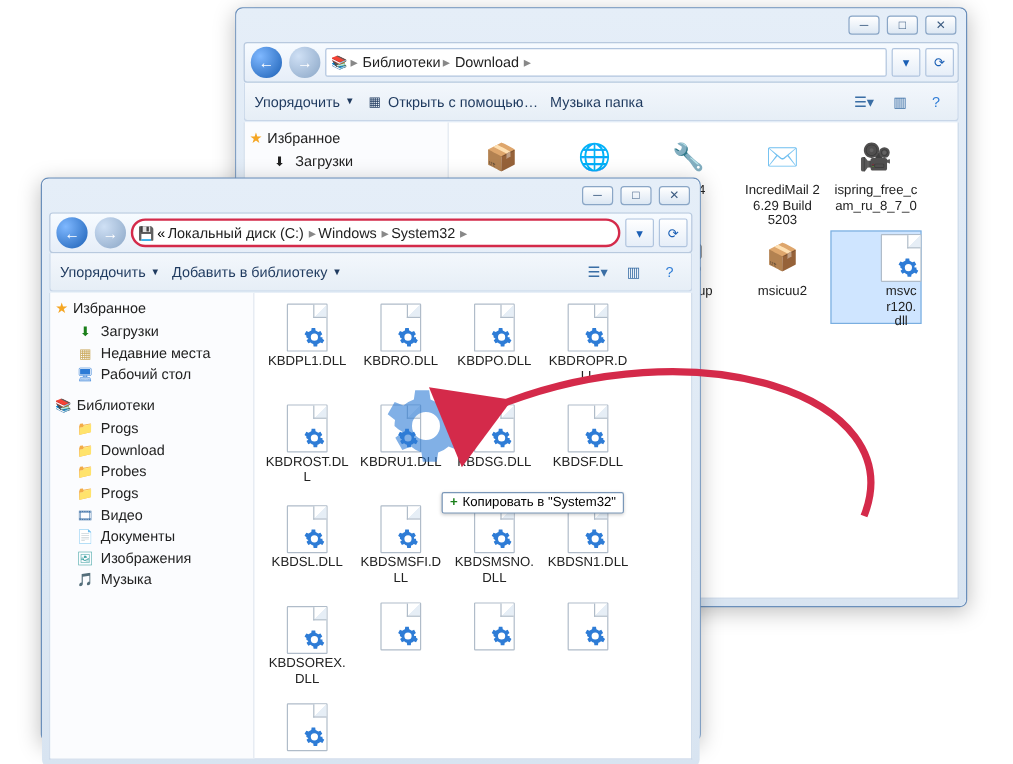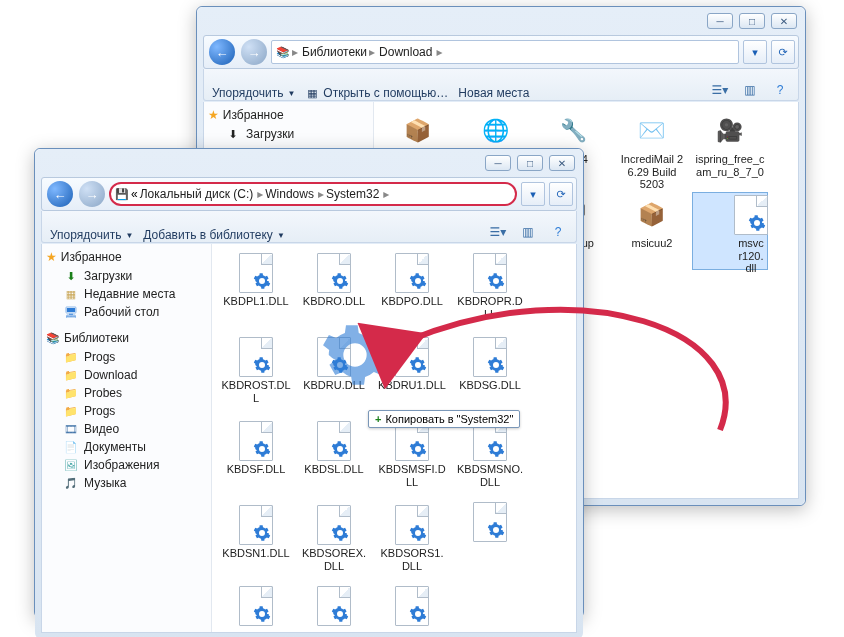--- a/index.html
+++ b/index.html
@@ -64,21 +64,21 @@
   .highlight-path .path{border:2px solid #d42a4a;border-radius:14px;}
   .crumb{display:flex;align-items:center;gap:4px;color:#222;}
   .crumb .sep{color:#888;}
   .refresh,.search-drop{
     width:24px;height:24px;border:1px solid #b0c4de;border-radius:2px;
     background:linear-gradient(#fff,#e6eef8);display:flex;align-items:center;justify-content:center;color:#1a5fb5;
   }
   .toolbar{
     height:32px;background:linear-gradient(#f3f7fc,#e6eef6);
     border:1px solid #c8d6e8;border-top:none;border-radius:0 0 3px 3px;
-    display:flex;align-items:flex-end;gap:10px;padding:0 8px;font-size:12px;color:#1f3a5f;
+    display:flex;align-items:center;gap:10px;padding:0 8px;font-size:12px;color:#1f3a5f;
     margin-bottom:1px;
   }
   .toolbar .tb-item{display:flex;align-items:center;gap:4px;}
   .toolbar .tb-item .dd{font-size:8px;color:#1f3a5f;}
   .toolbar .spacer{flex:1;}
   .toolbar .ticon{width:20px;height:20px;display:flex;align-items:center;justify-content:center;color:#3a6ea5;}
   .body{flex:1;display:flex;background:#fff;border:1px solid #c8d6e8;border-top:none;}
   .nav-pane{width:170px;border-right:1px solid #e2e8f0;background:#fbfcfe;padding:6px 4px;overflow:hidden;}
   .nav-group{margin-bottom:10px;}
   .nav-hdr{display:flex;align-items:center;gap:4px;font-size:12px;color:#222;margin-bottom:3px;}
@@ -134,21 +134,21 @@
   <div class="toolbar">
     <div class="tb-item">
           <span>Упорядочить</span>
           <span class="dd">▼</span>
         </div>
     <div class="tb-item">
           <span class="ic">▦</span>
           <span>Открыть с помощью…</span>
         </div>
     <div class="tb-item">
-          <span>Новая места</span>
+          <span>Музыка папка</span>
         </div>
     <div class="spacer"></div>
     <div class="ticon">☰▾</div>
     <div class="ticon">▥</div>
     <div class="ticon" style="color:#2e7cd6">?</div>
   </div>
   <div class="body">
     <div class="nav-pane">
       <div class="nav-group">
         <div class="nav-hdr">
@@ -387,30 +387,20 @@
             <div class="fname">KBDROST.DLL</div>
           </div>
           <div class="file">
             <div class="ficon">
               <div class="dll-icon">
                 <div class="gear"><svg viewBox="0 0 24 24" fill="currentColor">
                     <path d="M12 8a4 4 0 100 8 4 4 0 000-8zm9 4c0 .6-.05 1.18-.15 1.74l2.1 1.64-2 3.46-2.48-1a9 9 0 01-3 1.74l-.38 2.64h-4l-.38-2.64a9 9 0 01-3-1.74l-2.48 1-2-3.46 2.1-1.64A9.9 9.9 0 013 12c0-.6.05-1.18.15-1.74L1.05 8.62l2-3.46 2.48 1a9 9 0 013-1.74L8.91 1.78h4l.38 2.64a9 9 0 013 1.74l2.48-1 2 3.46-2.1 1.64c.1.56.15 1.14.15 1.74z"></path>
                   </svg></div>
               </div>
             </div>
-            <div class="fname">KBDRU.DLL</div>
-          </div>
-          <div class="file">
-            <div class="ficon">
-              <div class="dll-icon">
-                <div class="gear"><svg viewBox="0 0 24 24" fill="currentColor">
-                    <path d="M12 8a4 4 0 100 8 4 4 0 000-8zm9 4c0 .6-.05 1.18-.15 1.74l2.1 1.64-2 3.46-2.48-1a9 9 0 01-3 1.74l-.38 2.64h-4l-.38-2.64a9 9 0 01-3-1.74l-2.48 1-2-3.46 2.1-1.64A9.9 9.9 0 013 12c0-.6.05-1.18.15-1.74L1.05 8.62l2-3.46 2.48 1a9 9 0 013-1.74L8.91 1.78h4l.38 2.64a9 9 0 013 1.74l2.48-1 2 3.46-2.1 1.64c.1.56.15 1.14.15 1.74z"></path>
-                  </svg></div>
-              </div>
-            </div>
             <div class="fname">KBDRU1.DLL</div>
           </div>
           <div class="file">
             <div class="ficon">
               <div class="dll-icon">
                 <div class="gear"><svg viewBox="0 0 24 24" fill="currentColor">
                     <path d="M12 8a4 4 0 100 8 4 4 0 000-8zm9 4c0 .6-.05 1.18-.15 1.74l2.1 1.64-2 3.46-2.48-1a9 9 0 01-3 1.74l-.38 2.64h-4l-.38-2.64a9 9 0 01-3-1.74l-2.48 1-2-3.46 2.1-1.64A9.9 9.9 0 013 12c0-.6.05-1.18.15-1.74L1.05 8.62l2-3.46 2.48 1a9 9 0 013-1.74L8.91 1.78h4l.38 2.64a9 9 0 013 1.74l2.48-1 2 3.46-2.1 1.64c.1.56.15 1.14.15 1.74z"></path>
                   </svg></div>
               </div>
             </div>
@@ -468,30 +458,20 @@
           </div>
           <div class="file">
             <div class="ficon">
               <div class="dll-icon">
                 <div class="gear"><svg viewBox="0 0 24 24" fill="currentColor">
                     <path d="M12 8a4 4 0 100 8 4 4 0 000-8zm9 4c0 .6-.05 1.18-.15 1.74l2.1 1.64-2 3.46-2.48-1a9 9 0 01-3 1.74l-.38 2.64h-4l-.38-2.64a9 9 0 01-3-1.74l-2.48 1-2-3.46 2.1-1.64A9.9 9.9 0 013 12c0-.6.05-1.18.15-1.74L1.05 8.62l2-3.46 2.48 1a9 9 0 013-1.74L8.91 1.78h4l.38 2.64a9 9 0 013 1.74l2.48-1 2 3.46-2.1 1.64c.1.56.15 1.14.15 1.74z"></path>
                   </svg></div>
               </div>
             </div>
             <div class="fname">KBDSOREX.DLL</div>
-          </div>
-          <div class="file">
-            <div class="ficon">
-              <div class="dll-icon">
-                <div class="gear"><svg viewBox="0 0 24 24" fill="currentColor">
-                    <path d="M12 8a4 4 0 100 8 4 4 0 000-8zm9 4c0 .6-.05 1.18-.15 1.74l2.1 1.64-2 3.46-2.48-1a9 9 0 01-3 1.74l-.38 2.64h-4l-.38-2.64a9 9 0 01-3-1.74l-2.48 1-2-3.46 2.1-1.64A9.9 9.9 0 013 12c0-.6.05-1.18.15-1.74L1.05 8.62l2-3.46 2.48 1a9 9 0 013-1.74L8.91 1.78h4l.38 2.64a9 9 0 013 1.74l2.48-1 2 3.46-2.1 1.64c.1.56.15 1.14.15 1.74z"></path>
-                  </svg></div>
-              </div>
-            </div>
-            <div class="fname">KBDSORS1.DLL</div>
           </div>
           <div class="partial-row">
             <div class="ficon">
               <div class="dll-icon">
                 <div class="gear"><svg viewBox="0 0 24 24" fill="currentColor">
                     <path d="M12 8a4 4 0 100 8 4 4 0 000-8zm9 4c0 .6-.05 1.18-.15 1.74l2.1 1.64-2 3.46-2.48-1a9 9 0 01-3 1.74l-.38 2.64h-4l-.38-2.64a9 9 0 01-3-1.74l-2.48 1-2-3.46 2.1-1.64A9.9 9.9 0 013 12c0-.6.05-1.18.15-1.74L1.05 8.62l2-3.46 2.48 1a9 9 0 013-1.74L8.91 1.78h4l.38 2.64a9 9 0 013 1.74l2.48-1 2 3.46-2.1 1.64c.1.56.15 1.14.15 1.74z"></path>
                   </svg></div>
               </div>
             </div>
           </div>

